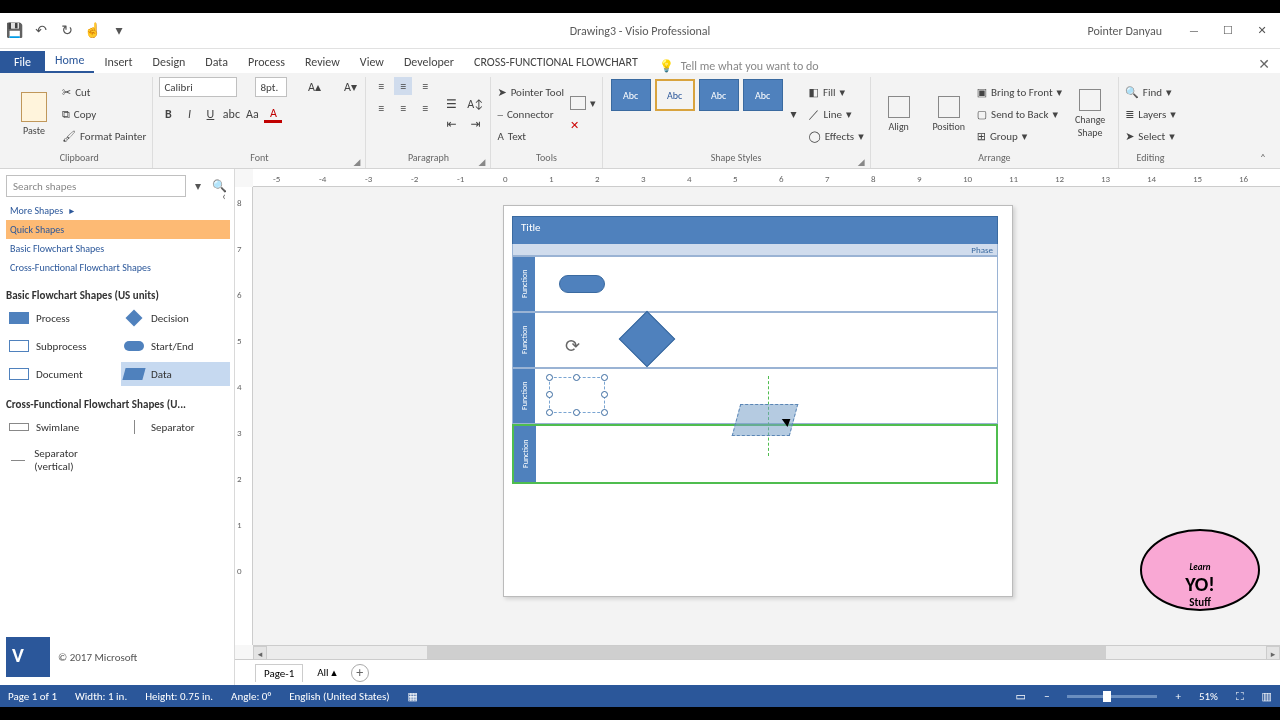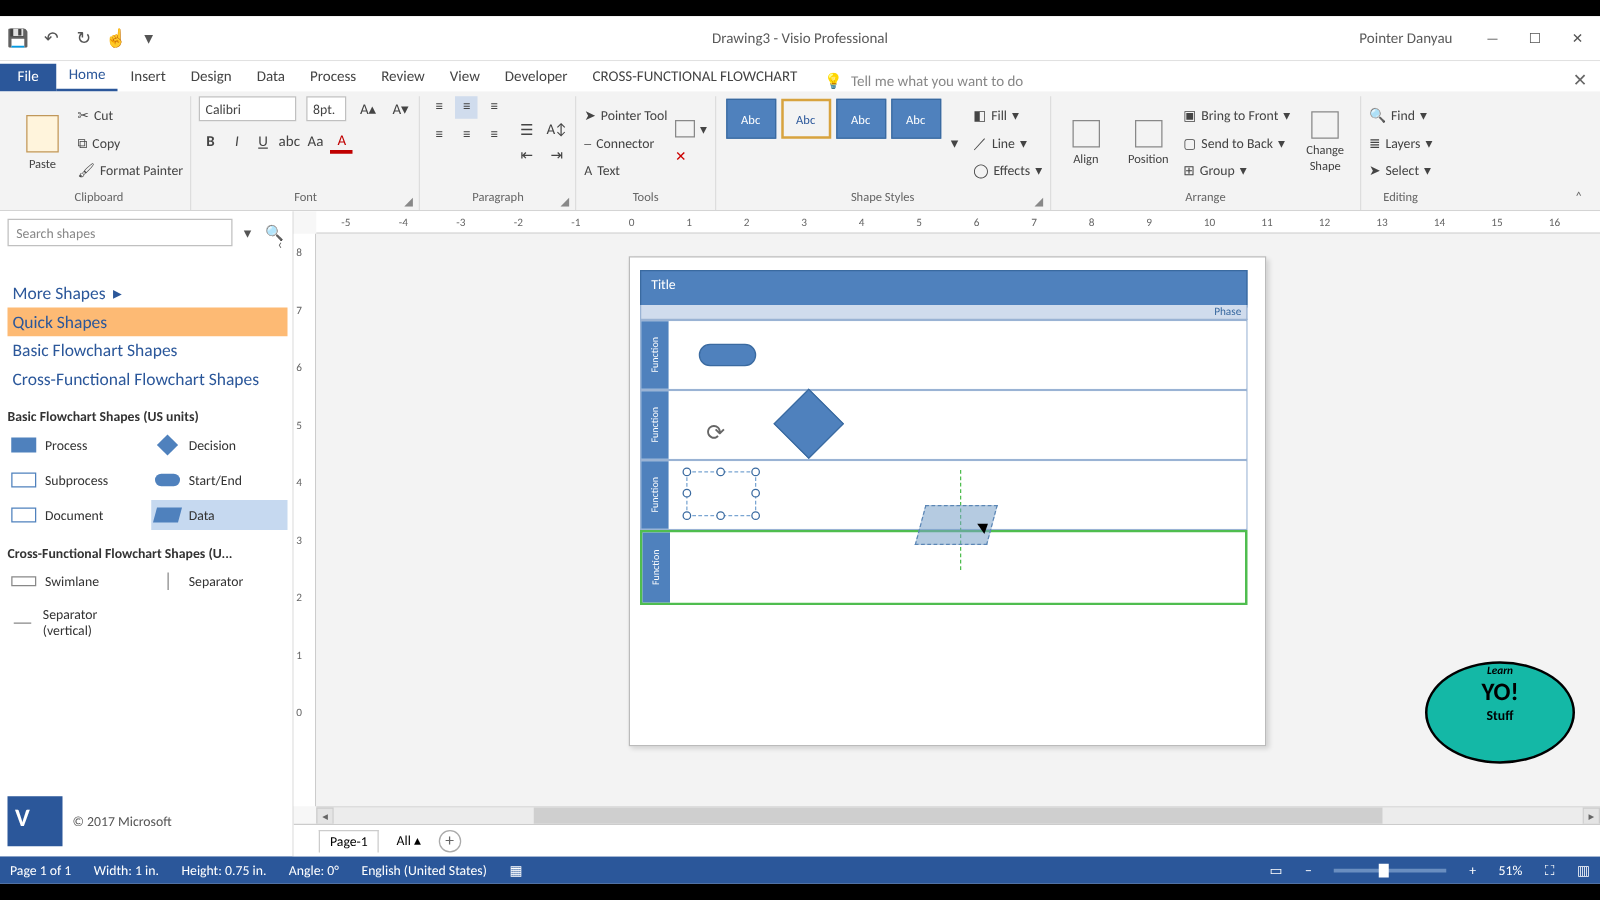--- a/index.html
+++ b/index.html
@@ -36,24 +36,24 @@
 .para-grid .ribicon { border:1px solid transparent; }
 .style-swatch { width:40px; height:32px; border:1px solid #c0c0c0; display:flex; align-items:center; justify-content:center; font-size:10px; color:#2b579a; margin:2px; cursor:pointer; }
 .style-swatch.filled { background:#4f81bd; color:#fff; border-color:#3a6aa0; }
 .style-swatch.selected { border:2px solid #d8a33e; }
 .dialog-launcher { position:absolute; right:2px; bottom:2px; width:10px; height:10px; font-size:9px; color:#888; }
 
 .workarea { flex:1; display:flex; background:#fff; }
 .shapes-panel { width:235px; border-right:1px solid #d9d9d9; background:#fff; display:flex; flex-direction:column; padding:6px 4px 4px 6px; position:relative; }
 .shapes-title { font-size:18px; color:#2b579a; font-weight:400; margin:4px 0 10px 0; }
 .collapse-caret { position:absolute; right:8px; top:20px; color:#666; font-size:12px; cursor:pointer; }
-.search-wrap { display:flex; align-items:center; gap:2px; margin-bottom:26px; }
+.search-wrap { display:flex; align-items:center; gap:2px; margin-bottom:4px; }
 .search-box { flex:1; height:22px; border:1px solid #c0c0c0; padding:0 6px; font-size:11px; color:#888; display:flex; align-items:center; }
 .search-btn { width:20px; height:22px; display:flex; align-items:center; justify-content:center; font-size:12px; color:#555; }
-.cat-row { padding:3px 4px; font-size:14px; color:#2b579a; display:flex; align-items:flex-end; gap:6px; cursor:pointer; }
+.cat-row { padding:3px 4px; font-size:10px; color:#2b579a; display:flex; align-items:flex-end; gap:6px; cursor:pointer; }
 .cat-row.sel { background:#fdba74; }
 .section-hdr { font-size:11px; font-weight:bold; color:#333; margin:12px 0 4px 0; }
 .shape-grid { display:grid; grid-template-columns:1fr 1fr; gap:4px 6px; }
 .shape-item { display:flex; align-items:center; gap:6px; font-size:11px; color:#333; padding:4px 2px; cursor:pointer; }
 .shape-item.sel { background:#c6d9f0; }
 .shape-glyph { width:22px; height:16px; display:flex; align-items:center; justify-content:center; }
 .footer-logo { margin-top:auto; display:flex; align-items:center; gap:8px; padding-bottom:4px; }
 .visio-logo { width:44px; height:40px; background:#2b579a; position:relative; }
 .visio-logo::after { content:"V"; color:#fff; font-weight:bold; font-size:20px; position:absolute; left:6px; top:6px; }
 
@@ -74,21 +74,21 @@
 .lane4 { border:2px solid #4fbd4f; }
 
 .shape-startend { width:46px; height:18px; background:#4f81bd; border:1px solid #3a6aa0; border-radius:10px; position:absolute; }
 .shape-decision { width:40px; height:40px; background:#4f81bd; border:1px solid #3a6aa0; transform:rotate(45deg); position:absolute; }
 .shape-process-sel { width:56px; height:36px; position:absolute; border:1px dashed #7aa5d2; }
 .sel-handle { width:7px; height:7px; border:1px solid #3a6aa0; background:#fff; border-radius:50%; position:absolute; }
 .drag-data { position:absolute; width:58px; height:32px; background:rgba(120,160,200,.55); transform:skewX(-15deg); border:1px dashed #5b86b5; }
 .drag-guide-v { position:absolute; width:0; border-left:1px dashed #4fbd4f; }
 
 .yo-stuff { position:absolute; right:20px; bottom:34px; width:120px; height:82px; }
-.starburst { width:120px; height:82px; background:#14b8a6; border:2px solid #000; border-radius:50% 50% 50% 50%; display:flex; flex-direction:column; align-items:center; justify-content:flex-start; font-weight:bold; font-size:11px; position:relative; }
+.starburst { width:120px; height:82px; background:#f9a8d4; border:2px solid #000; border-radius:50% 50% 50% 50%; display:flex; flex-direction:column; align-items:center; justify-content:flex-end; font-weight:bold; font-size:11px; position:relative; }
 .starburst::before { content:""; position:absolute; inset:-8px; border:2px solid transparent; }
 .cursor-arrow { position:absolute; width:0; height:0; border-left:7px solid #000; border-top:5px solid transparent; border-bottom:5px solid transparent; transform:rotate(-35deg); }
 
 .hscroll { height:14px; background:#f3f3f3; border-top:1px solid #ccc; display:flex; margin-left:18px; }
 .scroll-arrow { width:14px; height:14px; background:#e4e4e4; border:1px solid #ccc; font-size:9px; display:flex; align-items:center; justify-content:center; color:#666; }
 .scroll-track { flex:1; background:#ececec; position:relative; }
 .scroll-thumb { position:absolute; height:100%; background:#cfcfcf; left:16%; width:68%; }
 
 .pagetabs { height:26px; border-top:1px solid #ccc; display:flex; align-items:center; padding-left:20px; gap:14px; font-size:11px; background:#fff; }
 .pagetab { padding:2px 8px; border:1px solid #ccc; border-bottom:none; background:#fff; }
@@ -159,21 +159,21 @@
               <span>🖌</span>
               <span>Format Painter</span>
             </div>
         </div>
       </div>
       <div class="group-label">Clipboard</div>
     </div>
 
     <div class="group">
       <div class="group-body" style="flex-direction:column;gap:2px">
-        <div style="display:flex;gap:8px;align-items:center">
+        <div style="display:flex;gap:18px;align-items:center">
           <div class="font-name">Calibri</div>
           <div class="font-size">8pt.</div>
           <div class="ribicon">A▴</div>
           <div class="ribicon">A▾</div>
         </div>
         <div class="fontrow2">
           <div class="ribicon">
               <b>B</b>
             </div>
           <div class="ribicon">

